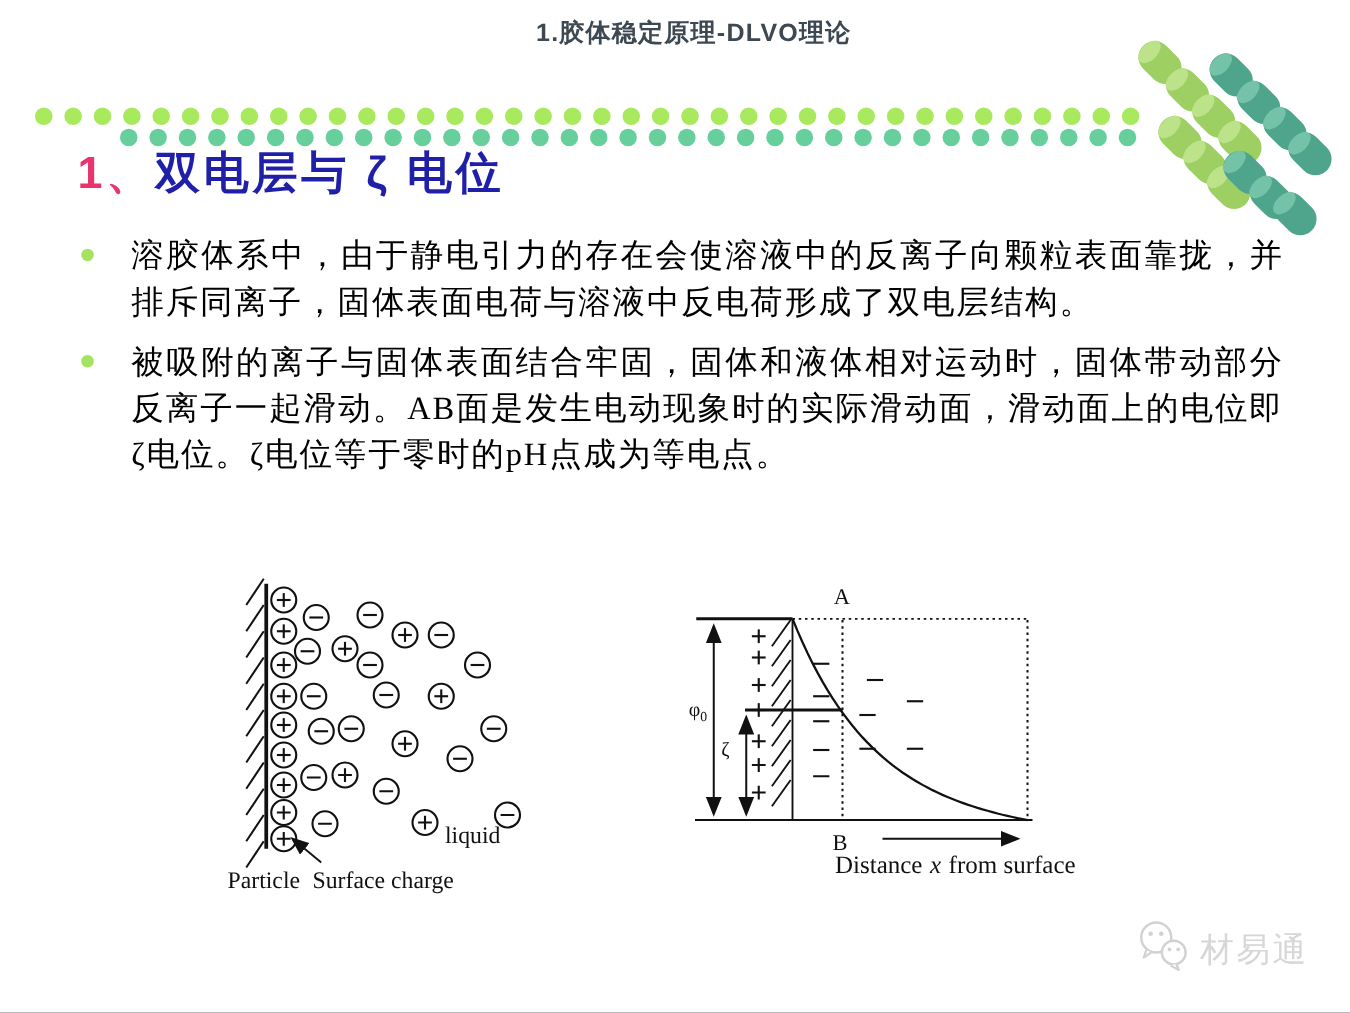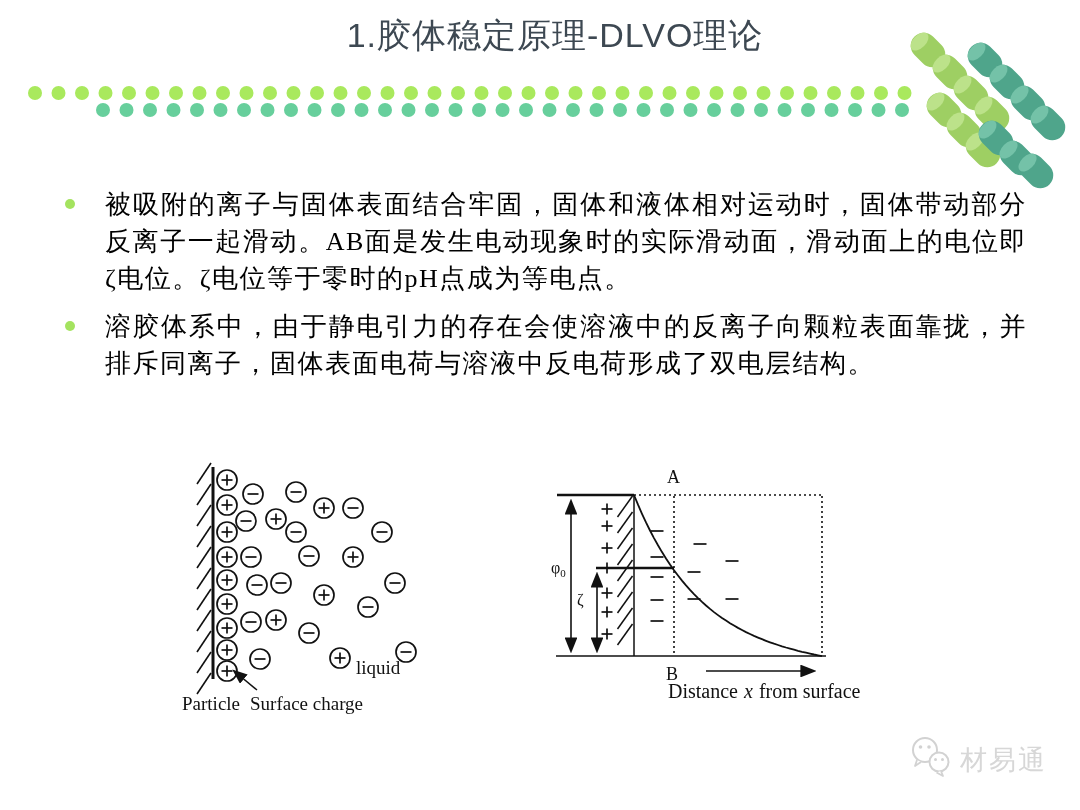--- a/index.html
+++ b/index.html
@@ -1,19 +1,19 @@
 <!DOCTYPE html>
 <html style="--title: #3d4852; --heading-number: #e8356d; --heading-text: #1f1fa8; --dot-row1: #a9e95d; --dot-row2: #67cf9c; --bullet: #a4e35f; --rod-green: #9ecf63; --rod-green-light: #bce28a; --rod-teal: #4fa58b; --rod-teal-light: #74c2a8; --watermark: #d7d7d7; --ink: #111111;"><head>
 <meta charset="utf-8">
 <style>
   html,body{margin:0;padding:0;background:#888;}
   .slide{position:relative;width:1080px;height:810px;background:#ffffff;overflow:hidden;
          font-family:"Liberation Serif",serif;}
   .title{position:absolute;top:13px;left:555px;transform:translateX(-50%);
-         font-family:"Liberation Sans",sans-serif;font-size:34px;font-weight:400;
+         font-family:"Liberation Sans",sans-serif;font-size:20px;font-weight:700;
          letter-spacing:1px;color:var(--title,#3d4852);white-space:nowrap;}
   .heading{position:absolute;left:62px;top:114px;font-family:"Liberation Sans",sans-serif;
            font-size:36px;font-weight:bold;letter-spacing:3px;white-space:nowrap;}
   .h-num{color:var(--heading-number,#e8356d);}
   .h-text{color:var(--heading-text,#1f1fa8);}
   .bullets{position:absolute;left:105px;top:186px;width:922px;margin:0;padding:0;list-style:none;}
   .bullets li{position:relative;font-size:26px;line-height:37px;color:#000;
               letter-spacing:1.5px;text-align:justify;margin-bottom:11px;}
   .bullets .marker{position:absolute;left:-40px;top:13px;width:10px;height:10px;border-radius:50%;
                    background:var(--bullet,#a4e35f);}
@@ -23,29 +23,32 @@
   .watermark .wm-text{font-size:27px;color:var(--watermark,#d7d7d7);letter-spacing:2px;
                       text-shadow:1px 1px 0 rgba(255,255,255,.95);}
 </style>
 </head>
 <body>
 
 <div class="slide">
 
   <div class="title">1.胶体稳定原理-DLVO理论</div>
 
+  <div class="heading">
+    <span class="h-num">1、</span><span class="h-text">双电层与 ζ 电位</span>
+  </div>
 
   <ul class="bullets">
     <li>
       <span class="marker"></span>
-      <span>被吸附的离子与固体表面结合牢固，固体和液体相对运动时，固体带动部分反离子一起滑动。AB面是发生电动现象时的实际滑动面，滑动面上的电位即ζ电位。ζ电位等于零时的pH点成为等电点。</span>
+      <span>溶胶体系中，由于静电引力的存在会使溶液中的反离子向颗粒表面靠拢，并排斥同离子，固体表面电荷与溶液中反电荷形成了双电层结构。</span>
     </li>
     <li>
       <span class="marker"></span>
-      <span>溶胶体系中，由于静电引力的存在会使溶液中的反离子向颗粒表面靠拢，并排斥同离子，固体表面电荷与溶液中反电荷形成了双电层结构。</span>
+      <span>被吸附的离子与固体表面结合牢固，固体和液体相对运动时，固体带动部分反离子一起滑动。AB面是发生电动现象时的实际滑动面，滑动面上的电位即ζ电位。ζ电位等于零时的pH点成为等电点。</span>
     </li>
   </ul>
 
   <svg id="scene" viewBox="0 0 1080 810">
     <defs>
       <marker id="arrow" markerWidth="10" markerHeight="8" refX="8.5" refY="4" orient="auto-start-reverse">
         <path d="M0,0 L10,4 L0,8 z" fill="#111"></path>
       </marker>
     </defs>
 

